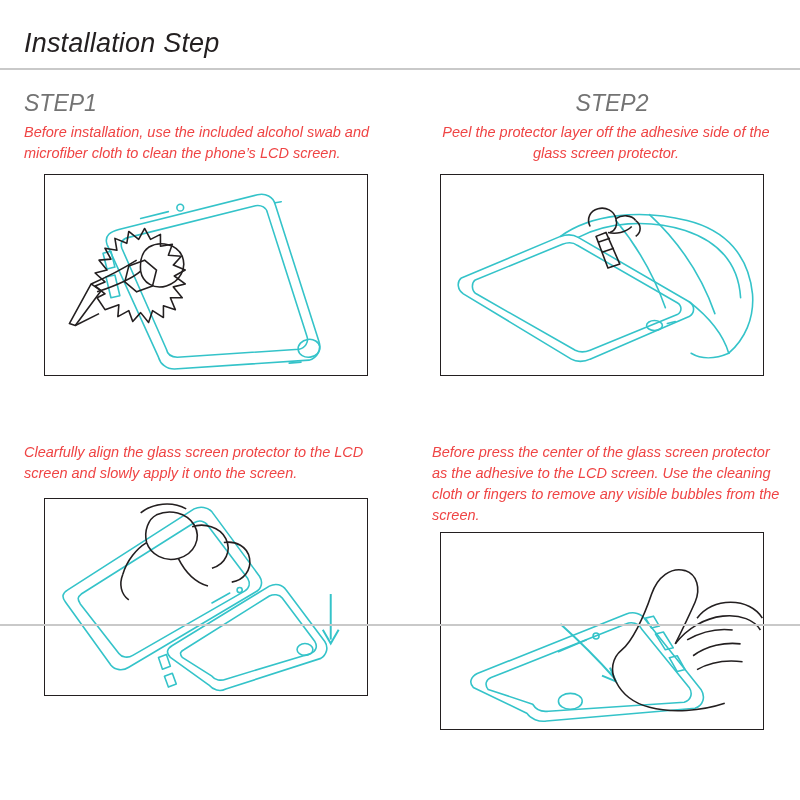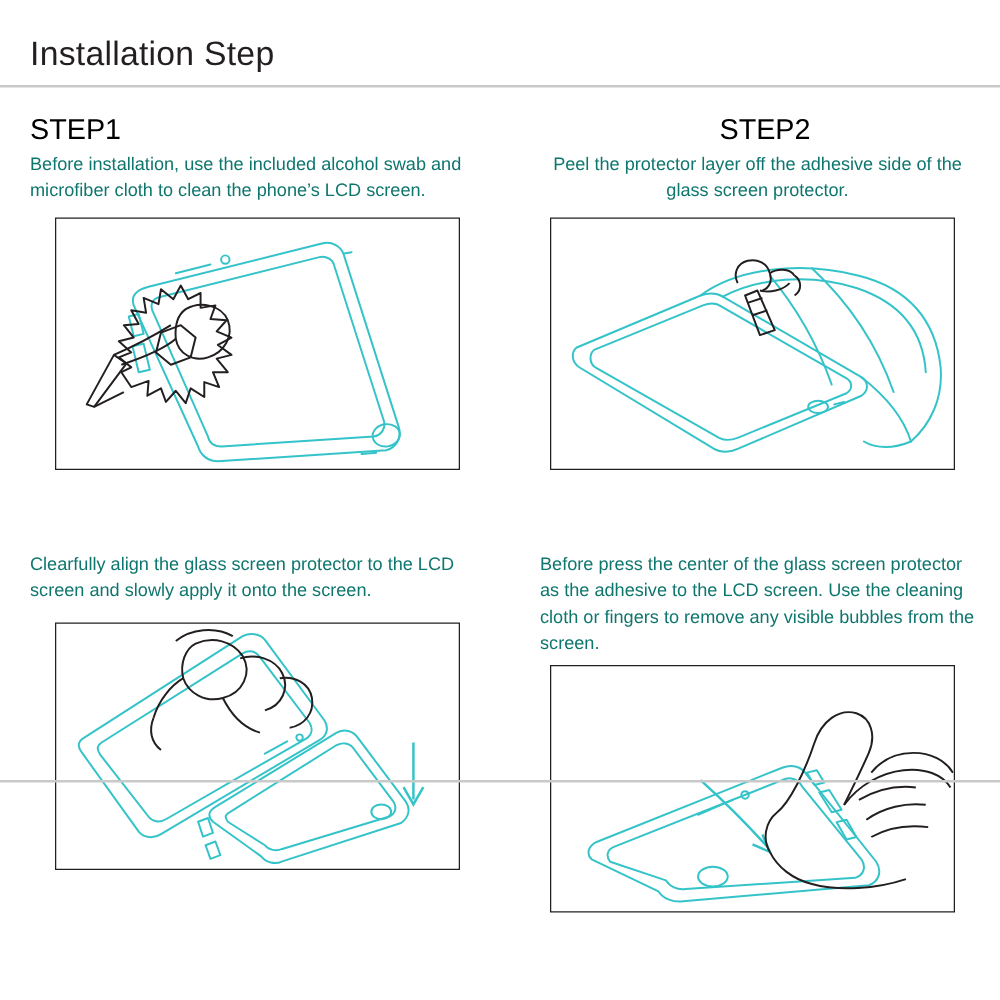--- a/index.html
+++ b/index.html
@@ -12,20 +12,21 @@
     height: 800px;
     font-family: "Liberation Sans", sans-serif;
     color: #231f20;
     overflow: hidden;
   }
   .page {
     position: relative;
     width: 800px;
     height: 644px;
     box-sizing: border-box;
+    font-style: italic;
   }
   .title-bar {
     position: absolute;
     left: 0;
     top: 0;
     width: 800px;
     height: 68px;
     box-sizing: border-box;
   }
   .title-text {
@@ -67,27 +68,27 @@
   }
   .cell.c1 { left: 24px;  top: 16px; }
   .cell.c2 { left: 432px; top: 16px; text-align: center; }
   .cell.c3 { left: 24px;  top: 368px; }
   .cell.c4 { left: 432px; top: 368px; }
 
   .step-head {
     font-size: 23px;
     line-height: 26px;
     margin: 0 0 6px 0;
-    color: #000000;
+    color: #737373;
     font-weight: normal;
   }
   .step-body {
     font-size: 14.5px;
     line-height: 21px;
-    color: #0f766e;
+    color: #ef4444;
     margin: 0;
     width: 348px;
   }
   .figure {
     position: relative;
     margin-top: 10px;
     border: 1.6px solid #231f20;
     box-sizing: border-box;
     background: #ffffff;
   }

